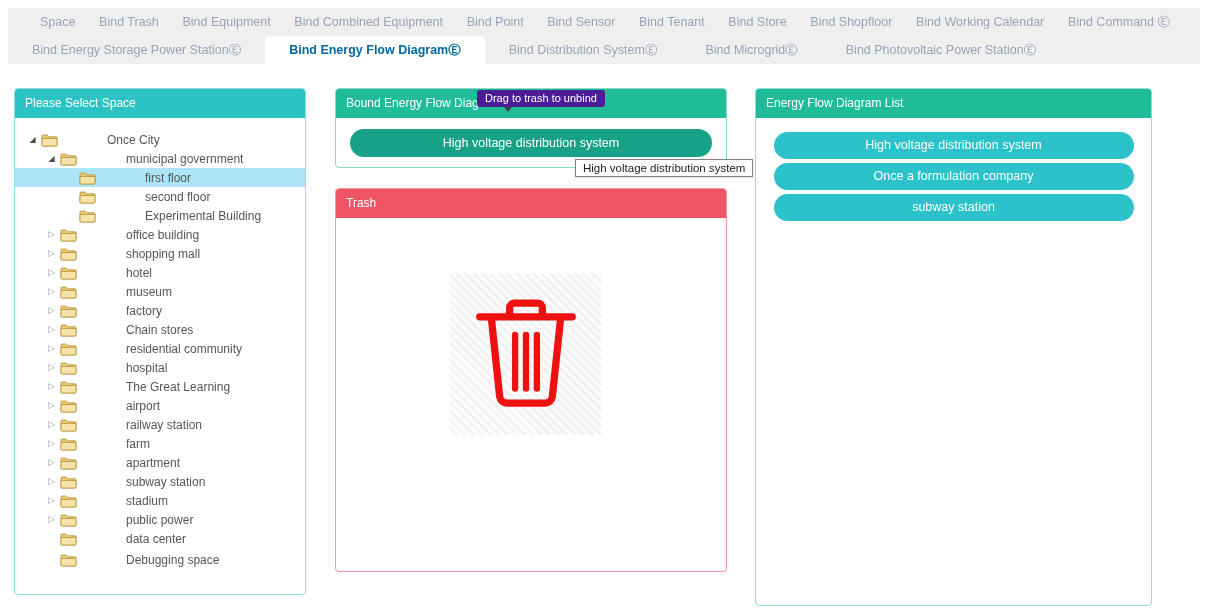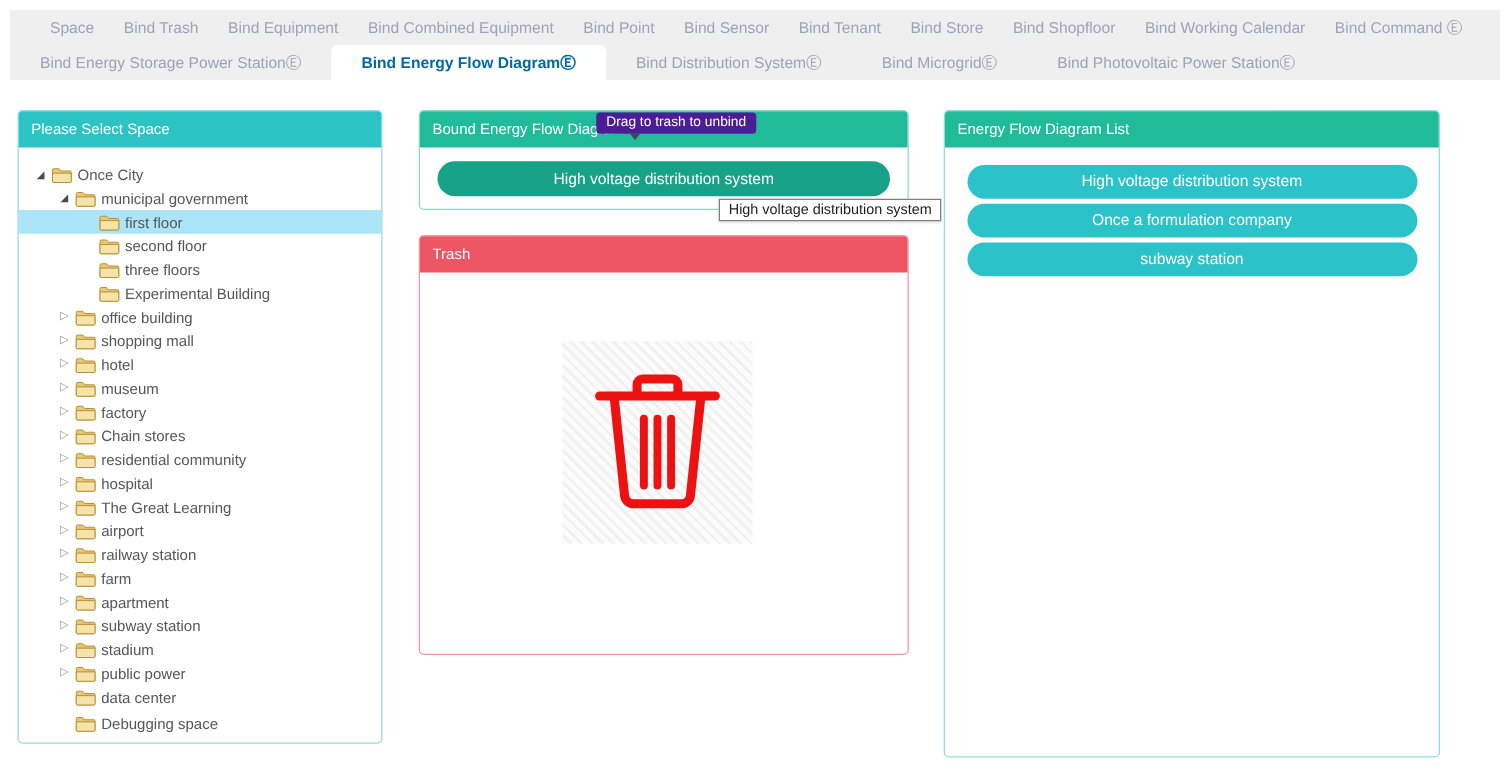--- a/index.html
+++ b/index.html
@@ -26,21 +26,21 @@
   
   #space-panel{left:14px;top:88px;width:292px;height:507px;border:1px solid #8fdede;}
   .tree-body{padding-top:12px;overflow:hidden;}
   .tree-row{display:flex;align-items:center;height:19px;font-size:12px;color:#565656;cursor:pointer;}
   .tree-row.selected{background:#ace5f7;}
   .tree-toggle{width:15px;flex:none;text-align:center;font-family:"DejaVu Sans",sans-serif;
                line-height:19px;cursor:pointer;}
   .tg-open{font-size:8px;color:#4a4a4a;}
   .tg-closed{font-size:9px;color:#9a9a9a;}
   .folder{width:17px;height:14px;margin:0 4px 0 1px;flex:none;}
-  .tree-label{white-space:nowrap;}
+  .tree-label{white-space:nowrap;margin-left:45px;}
 
   
   #bound-panel{left:335px;top:88px;width:392px;height:80px;border:1px solid #8cd9c6;}
   .bound-body{display:flex;justify-content:center;}
   .pill-green{margin-top:11px;width:362px;height:28px;line-height:28px;border-radius:14px;
               background:#17a287;color:#fff;font-size:12.5px;text-align:center;cursor:pointer;
               white-space:nowrap;overflow:hidden;}
 
   
   .dark-tip{position:absolute;left:477px;top:90px;height:17px;line-height:17px;padding:0 8px;
@@ -48,21 +48,21 @@
   .dark-tip-caret{position:absolute;left:504px;top:107px;width:0;height:0;z-index:6;
             border-left:4px solid transparent;border-right:4px solid transparent;
             border-top:5px solid #3d4751;}
 
   
   .hover-tip{position:absolute;left:575px;top:159px;padding:2px 7px;background:#fff;
              border:1px solid #808080;font-size:11.5px;color:#1c1c1c;z-index:7;white-space:nowrap;
              box-shadow:0 1px 2px rgba(0,0,0,.12);}
 
   
-  #trash-panel{left:335px;top:188px;width:392px;height:336px;border:1px solid #f1959f;}
+  #trash-panel{left:335px;top:188px;width:392px;height:384px;border:1px solid #f1959f;}
   .trash-body{position:relative;height:300px;}
   .hatch{position:absolute;left:114px;top:55px;width:152px;height:162px;
          background:repeating-linear-gradient(45deg,#fbfbfb 0 4px,#f0f0f0 4px 6px);
          display:flex;align-items:center;justify-content:center;}
 
   
   #list-panel{left:755px;top:88px;width:397px;height:518px;border:1px solid #8fdede;}
   .list-body{padding-top:14px;}
   .pill-cyan{display:block;margin:0 auto 4px auto;width:360px;height:27px;line-height:27px;
              border-radius:14px;background:#2cc2ca;color:#fff;font-size:12.5px;text-align:center;
@@ -130,28 +130,20 @@
             <path d="M1 5.5 H16 V12 a1 1 0 0 1 -1 1 H2 a1 1 0 0 1 -1 -1 Z" fill="#f5e3a9" stroke="#b89136" stroke-width=".8"></path>
           </svg>
           <span class="tree-label">second floor</span>
         </div>
         <div class="tree-row" style="padding-left: 48px;">
           <span class="tree-toggle "></span>
           <svg viewBox="0 0 17 14" class="folder">
             <path d="M1 3 a1 1 0 0 1 1 -1 h4.2 l1.6 1.8 H15 a1 1 0 0 1 1 1 V12 a1 1 0 0 1 -1 1 H2 a1 1 0 0 1 -1 -1 Z" fill="#e7c873" stroke="#b89136" stroke-width=".8"></path>
             <path d="M1 5.5 H16 V12 a1 1 0 0 1 -1 1 H2 a1 1 0 0 1 -1 -1 Z" fill="#f5e3a9" stroke="#b89136" stroke-width=".8"></path>
           </svg>
-          <span class="tree-label">three floors</span>
-        </div>
-        <div class="tree-row" style="padding-left: 48px;">
-          <span class="tree-toggle "></span>
-          <svg viewBox="0 0 17 14" class="folder">
-            <path d="M1 3 a1 1 0 0 1 1 -1 h4.2 l1.6 1.8 H15 a1 1 0 0 1 1 1 V12 a1 1 0 0 1 -1 1 H2 a1 1 0 0 1 -1 -1 Z" fill="#e7c873" stroke="#b89136" stroke-width=".8"></path>
-            <path d="M1 5.5 H16 V12 a1 1 0 0 1 -1 1 H2 a1 1 0 0 1 -1 -1 Z" fill="#f5e3a9" stroke="#b89136" stroke-width=".8"></path>
-          </svg>
           <span class="tree-label">Experimental Building</span>
         </div>
         <div class="tree-row" style="padding-left: 29px;">
           <span class="tree-toggle tg-closed">▷</span>
           <svg viewBox="0 0 17 14" class="folder">
             <path d="M1 3 a1 1 0 0 1 1 -1 h4.2 l1.6 1.8 H15 a1 1 0 0 1 1 1 V12 a1 1 0 0 1 -1 1 H2 a1 1 0 0 1 -1 -1 Z" fill="#e7c873" stroke="#b89136" stroke-width=".8"></path>
             <path d="M1 5.5 H16 V12 a1 1 0 0 1 -1 1 H2 a1 1 0 0 1 -1 -1 Z" fill="#f5e3a9" stroke="#b89136" stroke-width=".8"></path>
           </svg>
           <span class="tree-label">office building</span>
         </div>

